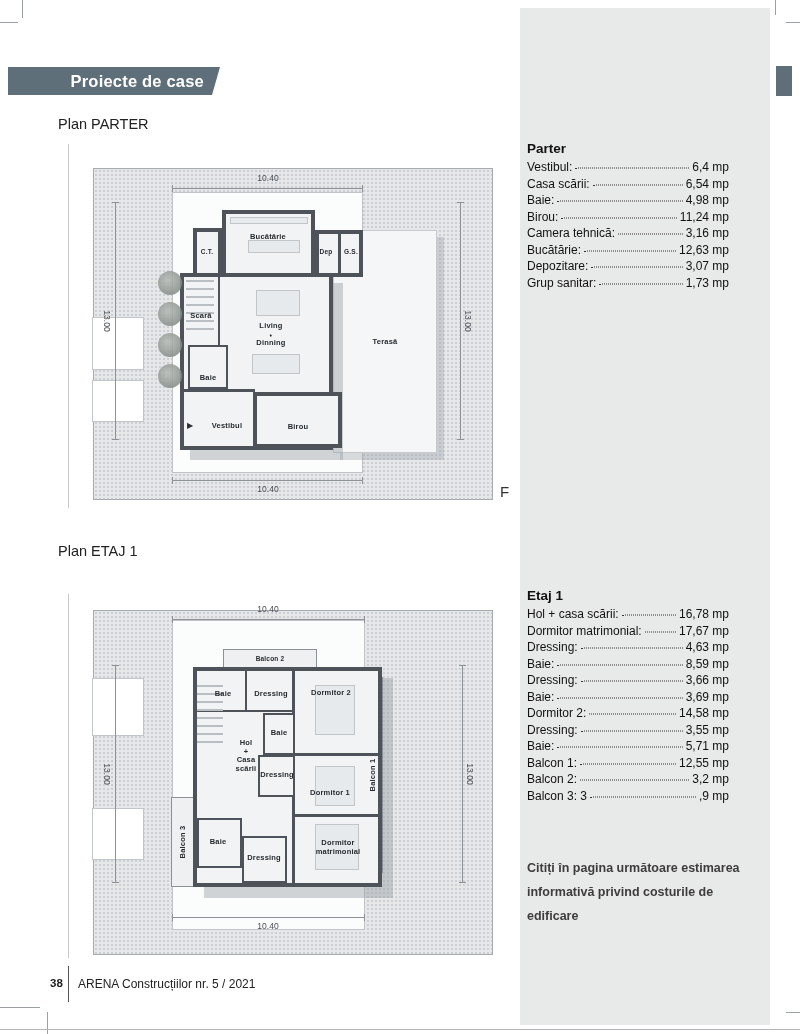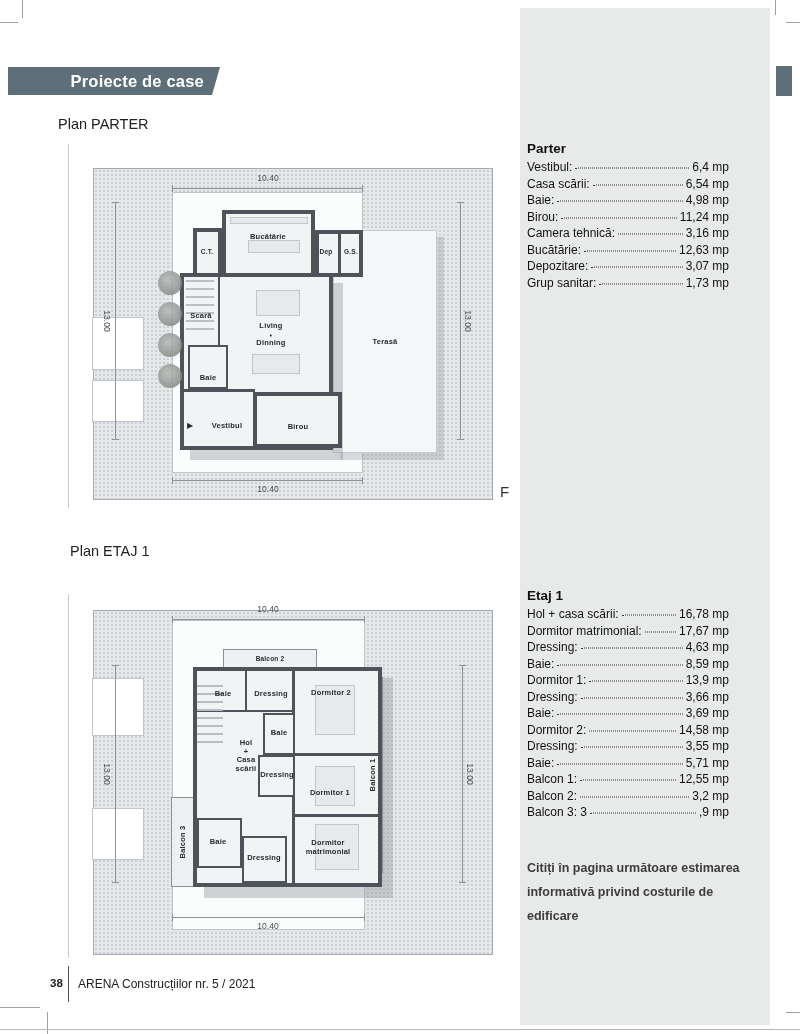--- a/index.html
+++ b/index.html
@@ -94,21 +94,21 @@
   <div class="mark" style="left:0;top:1007px;width:40px;height:1px;"></div>
   <div class="mark" style="left:47px;top:1012px;width:1px;height:22px;"></div>
   <div class="mark" style="left:786px;top:1012px;width:14px;height:1px;"></div>
 
   <div class="right-panel"></div>
   <div class="accent-square"></div>
 
   <div class="banner">Proiecte de case</div>
 
   <div class="plan-title" style="left:58px;top:116px;">Plan PARTER</div>
-  <div class="plan-title" style="left:70px;top:543px;">Plan ETAJ 1</div>
+  <div class="plan-title" style="left:58px;top:543px;">Plan ETAJ 1</div>
 
   <div class="plan" style="left:60px;top:140px;">
     <div class="edge-line"></div>
     <div class="site" style="left:33px;top:28px;width:400px;height:332px;"></div>
     <div class="notch" style="left:32px;top:177px;width:52px;height:53px;"></div>
     <div class="notch" style="left:32px;top:240px;width:52px;height:42px;"></div>
     <div class="lot" style="left:112px;top:52px;width:191px;height:281px;"></div>
 
     <div class="terasa" style="left:273px;top:90px;width:104px;height:223px;"></div>
 
@@ -205,21 +205,21 @@
       <span>Casa</span><br>
       <span>scării</span>
     </div>
     <div class="room-label" style="left:219px;top:143px;">Baie</div>
     <div class="room-label" style="left:217px;top:185px;">Dressing</div>
     <div class="room-label" style="left:270px;top:203px;">Dormitor 1</div>
     <div class="room-label vert" style="left:313px;top:185px;">Balcon 1</div>
     <div class="room-label vert" style="left:123px;top:252px;">Balcon 3</div>
     <div class="room-label" style="left:158px;top:252px;">Baie</div>
     <div class="room-label" style="left:204px;top:268px;">Dressing</div>
-    <div class="room-label" style="left:268px;top:257px;text-align:center;">
+    <div class="room-label" style="left:278px;top:257px;text-align:center;">
       <span>Dormitor</span><br>
       <span>matrimonial</span>
     </div>
 
     <div class="dim-h" style="left:112px;top:29px;width:193px;"></div>
     <div class="dim-label" style="left:208px;top:19px;">10.40</div>
     <div class="dim-h" style="left:112px;top:327px;width:193px;"></div>
     <div class="dim-label" style="left:208px;top:336px;">10.40</div>
     <div class="dim-v" style="left:55px;top:75px;height:218px;"></div>
     <div class="dim-label vert" style="left:47px;top:184px;">13.00</div>
@@ -290,25 +290,20 @@
         <span class="row-label">Dressing:</span>
         <span class="leader"></span>
         <span class="row-value">4,63 mp</span>
       </div>
         <div class="list-row">
         <span class="row-label">Baie:</span>
         <span class="leader"></span>
         <span class="row-value">8,59 mp</span>
       </div>
         <div class="list-row">
-        <span class="row-label">Dormitor 1:</span>
-        <span class="leader"></span>
-        <span class="row-value">13,9 mp</span>
-      </div>
-        <div class="list-row">
         <span class="row-label">Dressing:</span>
         <span class="leader"></span>
         <span class="row-value">3,66 mp</span>
       </div>
         <div class="list-row">
         <span class="row-label">Baie:</span>
         <span class="leader"></span>
         <span class="row-value">3,69 mp</span>
       </div>
         <div class="list-row">

